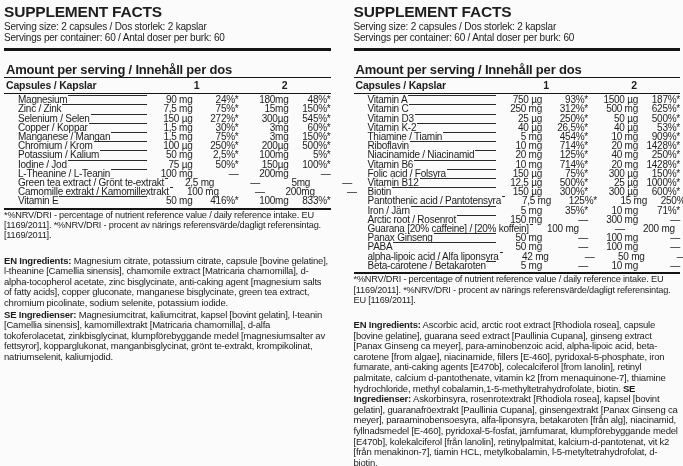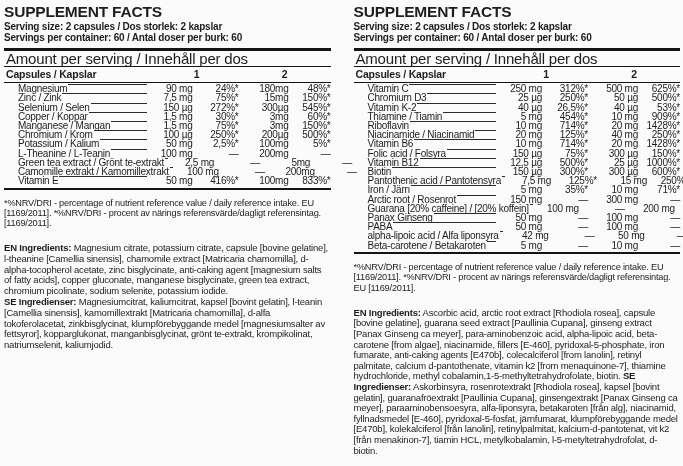--- a/index.html
+++ b/index.html
@@ -8,25 +8,25 @@
     background:#fbfbfb;color:#1d1d1d;
     font-family:"Liberation Sans", sans-serif;
     -webkit-font-smoothing:antialiased;
   }
   .wrap{display:flex;gap:23px;padding:3px 3px 0 4px;box-sizing:border-box;width:683px;}
   .panel{flex:1;min-width:0;}
   .panel-title{
     font-size:15.5px;line-height:18px;font-weight:bold;
     letter-spacing:-0.2px;white-space:nowrap;
   }
-  .serving-line{font-size:10px;line-height:11.3px;letter-spacing:-0.2px;white-space:nowrap;font-weight:bold;}
+  .serving-line{font-size:10px;line-height:11.3px;letter-spacing:-0.2px;white-space:nowrap;}
   .rule-thick{border-top:3px solid #141414;margin-top:4px;}
   .amount-header{
-    font-size:15px;line-height:13px;font-weight:normal;
-    letter-spacing:-0.2px;padding:1px 2px 1px 2px;white-space:nowrap;
+    font-size:13px;line-height:13px;font-weight:bold;
+    letter-spacing:-0.2px;padding:12px 2px 1px 2px;white-space:nowrap;
   }
   .rule-med{border-top:1.6px solid #141414;}
   .cols-header{
     display:flex;align-items:center;font-weight:bold;
     font-size:10.5px;line-height:13px;letter-spacing:-0.2px;
     padding:1px 0 1px 2px;
   }
   .cols-header .ch-name{flex:1;white-space:nowrap;}
   .cols-header .ch-1{width:84px;text-align:center;}
   .cols-header .ch-2{width:92px;text-align:center;}
@@ -40,21 +40,21 @@
   }
   .row .nm{flex:0 0 auto;}
   .row .leader{flex:1 1 4px;min-width:3px;border-bottom:0.9px solid #2a2a2a;margin:0 0 1.2px 1px;}
   .row .a1{width:46px;text-align:right;flex:0 0 auto;}
   .row .p1{width:38px;text-align:right;flex:0 0 auto;padding-left:8px;}
   .row .a2{width:50px;text-align:right;flex:0 0 auto;}
   .row .p2{width:42px;text-align:right;flex:0 0 auto;}
   .rule-end{border-top:2.4px solid #141414;margin-top:2.5px;}
   .footnote{
     font-size:9.2px;line-height:10.2px;letter-spacing:-0.2px;
-    margin-top:8px;
+    margin-top:0;
   }
   .ingredients{font-size:9.5px;line-height:10.6px;letter-spacing:-0.2px;margin-top:15px;}
   .ingredients p{margin:0 0 1px 0;}
   .ingredients b{letter-spacing:-0.2px;}
 </style>
 </head>
 <body>
 
 <div class="wrap">
 
@@ -129,20 +129,28 @@
 
         <div class="row">
           <span class="nm">Potassium / Kalium</span>
           <span class="leader"></span>
           <span class="a1">50 mg</span>
           <span class="p1">2,5%*</span>
           <span class="a2">100mg</span>
           <span class="p2">5%*</span>
         </div>
 
+        <div class="row">
+          <span class="nm">Iodine / Jod</span>
+          <span class="leader"></span>
+          <span class="a1">75 µg</span>
+          <span class="p1">50%*</span>
+          <span class="a2">150µg</span>
+          <span class="p2">100%*</span>
+        </div>
 
         <div class="row">
           <span class="nm">L-Theanine / L-Teanin</span>
           <span class="leader"></span>
           <span class="a1">100 mg</span>
           <span class="p1">—</span>
           <span class="a2">200mg</span>
           <span class="p2">—</span>
         </div>
 
@@ -189,32 +197,40 @@
     <div class="amount-header">Amount per serving / Innehåll per dos</div>
     <div class="rule-med"></div>
     <div class="cols-header">
       <span class="ch-name">Capsules / Kapslar</span>
       <span class="ch-1">1</span>
       <span class="ch-2">2</span>
     </div>
     <div class="rule-med2"></div>
     <div class="rows">
 
+        <div class="row">
+          <span class="nm">Vitamin A</span>
+          <span class="leader"></span>
+          <span class="a1">750 µg</span>
+          <span class="p1">93%*</span>
+          <span class="a2">1500 µg</span>
+          <span class="p2">187%*</span>
+        </div>
 
         <div class="row">
           <span class="nm">Vitamin C</span>
           <span class="leader"></span>
           <span class="a1">250 mg</span>
           <span class="p1">312%*</span>
           <span class="a2">500 mg</span>
           <span class="p2">625%*</span>
         </div>
 
         <div class="row">
-          <span class="nm">Chromium D3</span>
+          <span class="nm">Vitamin D3</span>
           <span class="leader"></span>
           <span class="a1">25 µg</span>
           <span class="p1">250%*</span>
           <span class="a2">50 µg</span>
           <span class="p2">500%*</span>
         </div>
 
         <div class="row">
           <span class="nm">Vitamin K-2</span>
           <span class="leader"></span>

